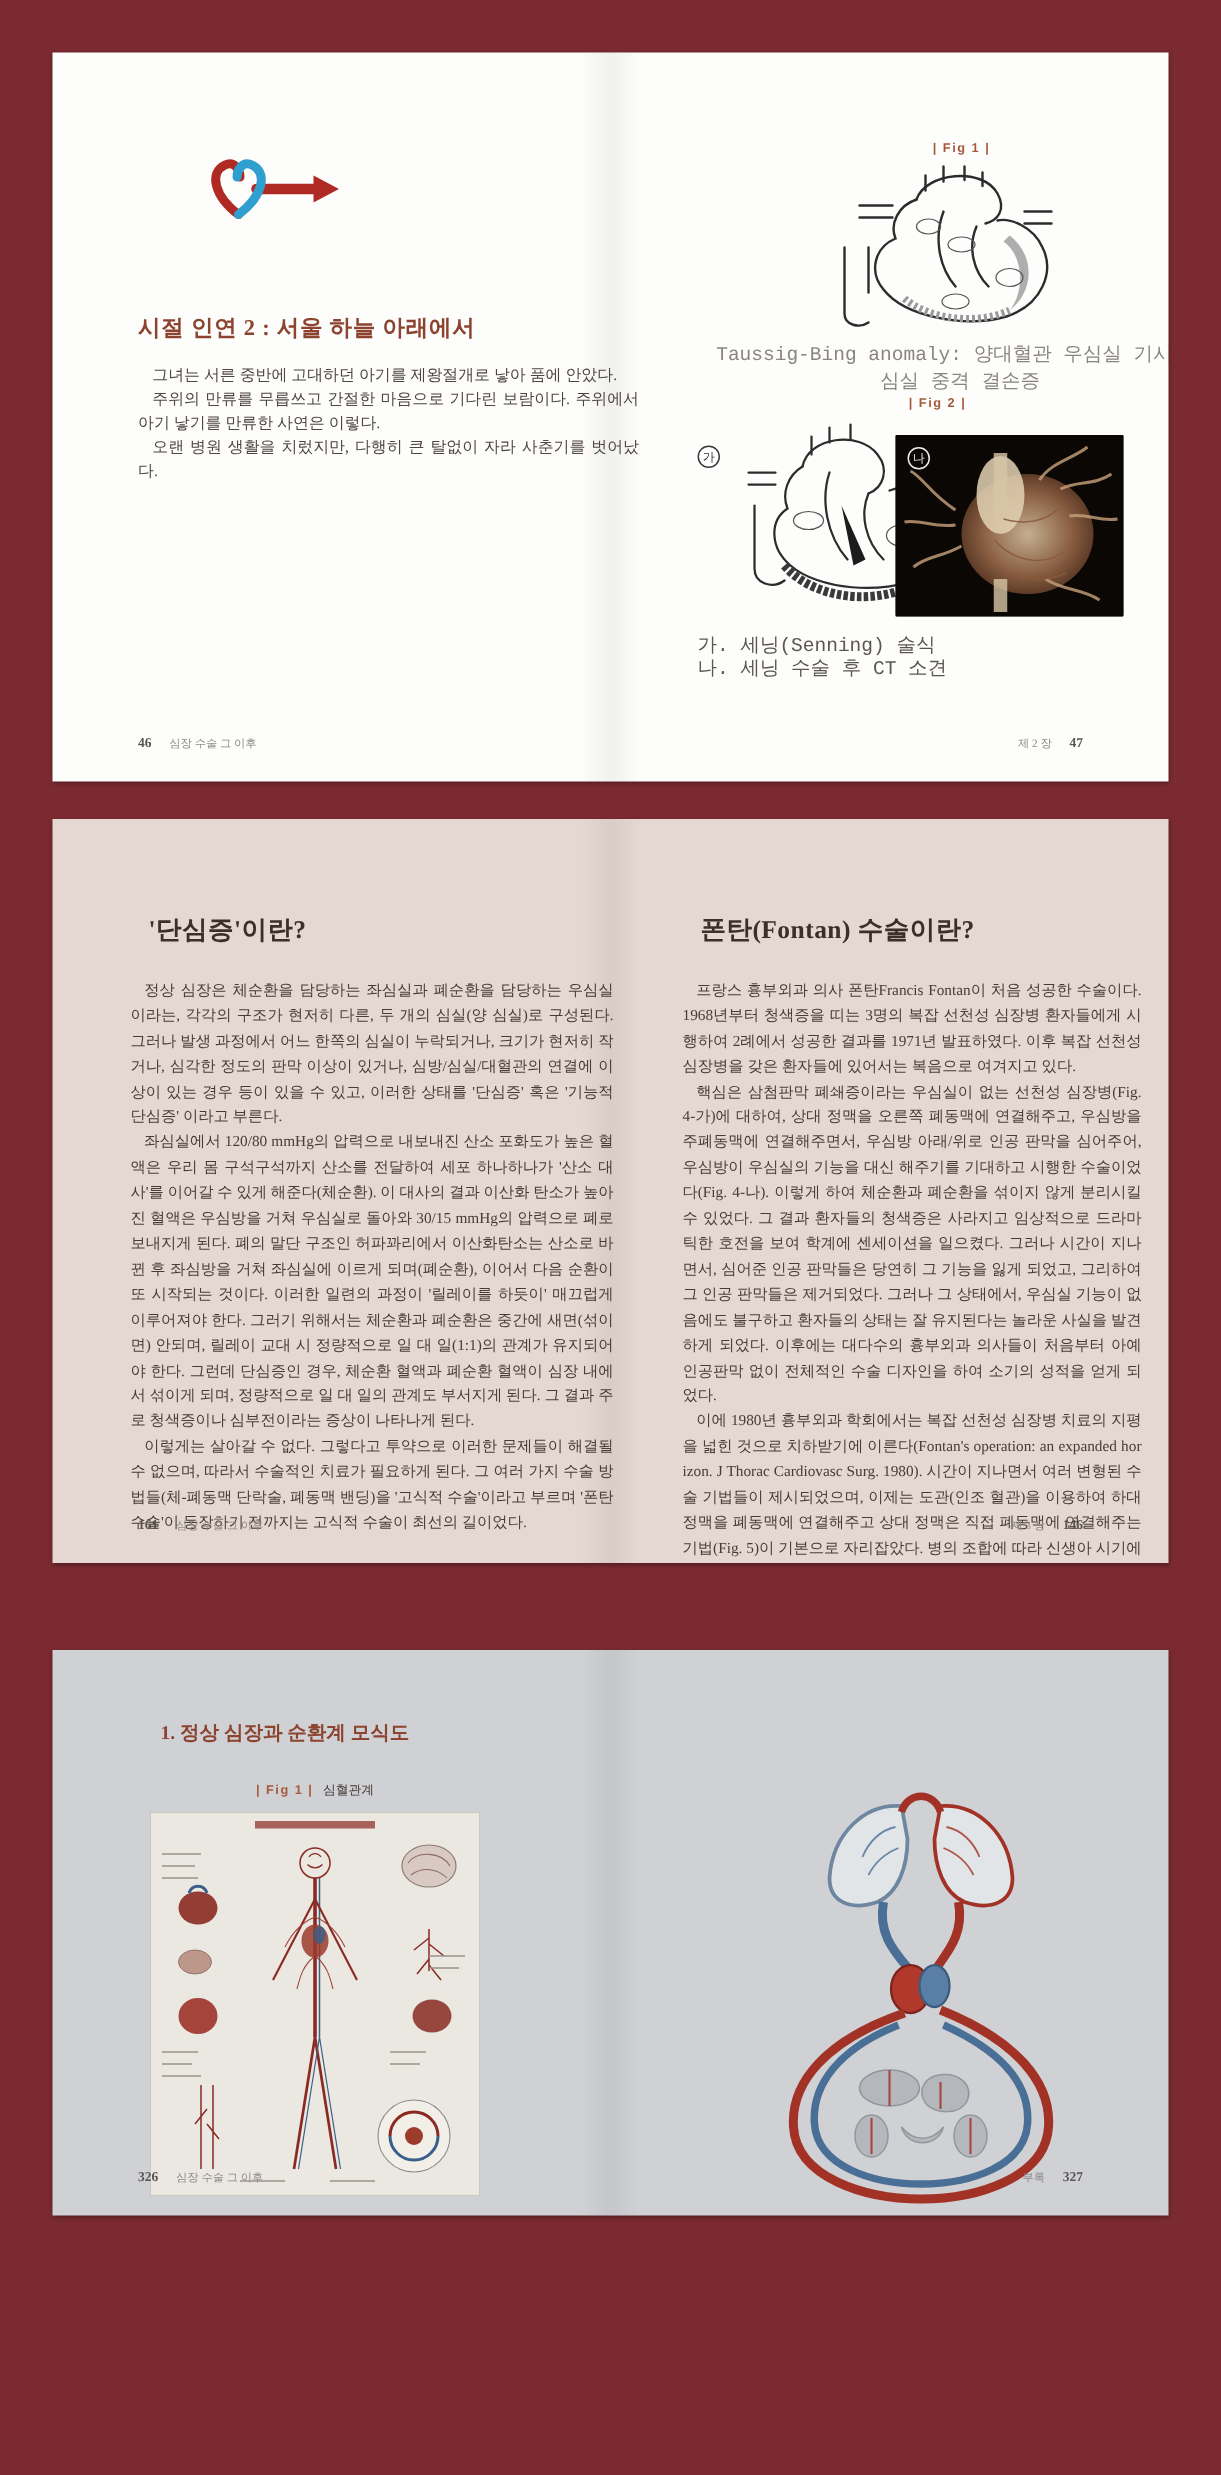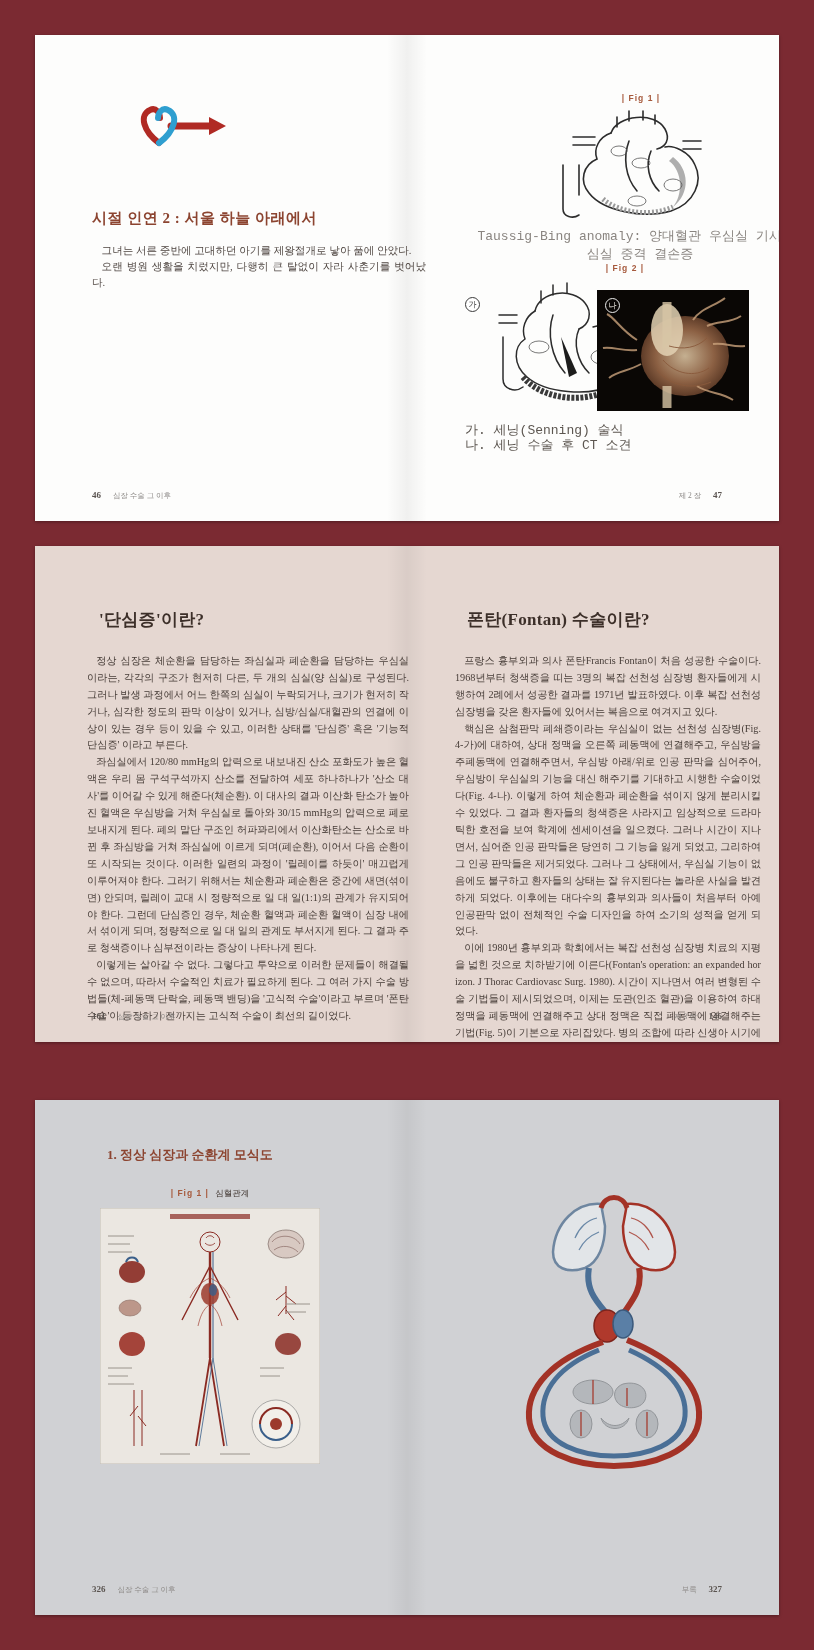--- a/index.html
+++ b/index.html
@@ -13,21 +13,21 @@
     position:absolute;left:35px;width:744px;overflow:hidden;
     box-shadow:0 1px 3px rgba(0,0,0,.35);
   }
   .seam{
     position:absolute;left:50%;top:0;bottom:0;width:40px;margin-left:-20px;
     background:linear-gradient(to right,rgba(0,0,0,0) 0%,rgba(0,0,0,.05) 50%,rgba(0,0,0,0) 100%);
     pointer-events:none;
   }
   #spread1{top:35px;height:486px;background:#fdfdfc;}
   #spread2{top:546px;height:496px;background:#e5d7d1;}
-  #spread3{top:1100px;height:515px;background:#d0d1d4;}
+  #spread3{top:1100px;height:377px;background:#d0d1d4;}
 
   
   .logo{position:absolute;left:58px;top:64px;}
   .s1-title{position:absolute;left:57px;top:174px;font-size:15px;font-weight:bold;color:#8c4430;letter-spacing:.5px;}
   .s1-body{position:absolute;left:57px;top:208px;width:334px;font-size:10.6px;line-height:16px;color:#4e4540;text-align:justify;}
   .s1-body p{margin:0;text-indent:.9em;word-break:break-all;}
   .s1-body p.gap{margin-top:16px;}
 
   
   .footer{position:absolute;bottom:20px;font-size:7.5px;color:#8d8a87;}
@@ -92,20 +92,21 @@
       <polygon points="116,18 133,27 116,36" fill="#b02a24"></polygon>
       <path d="M66 44 C50 32 46 16 57 11 C63 8 67 14 67 19" stroke="#b02a24" stroke-width="6" fill="none" stroke-linecap="round"></path>
       <path d="M66 44 C82 32 86 16 75 11 C69 8 65 14 65 19" stroke="#2f9fd0" stroke-width="6" fill="none" stroke-linecap="round"></path>
     </svg>
   </div>
 
   <div class="s1-title">시절 인연 2 : 서울 하늘 아래에서</div>
 
   <div class="s1-body">
     <p>그녀는 서른 중반에 고대하던 아기를 제왕절개로 낳아 품에 안았다.</p>
+    <p>주위의 만류를 무릅쓰고 간절한 마음으로 기다린 보람이다. 주위에서 아기 낳기를 만류한 사연은 이렇다.</p>
     <p>오랜 병원 생활을 치렀지만, 다행히 큰 탈없이 자라 사춘기를 벗어났다.</p>
   </div>
 
   <div class="footer f-left">
     <span class="num">46</span>
     <span>심장 수술 그 이후</span>
   </div>
 
   <div class="figlabel" id="fig1-label">| Fig 1 |</div>
 

